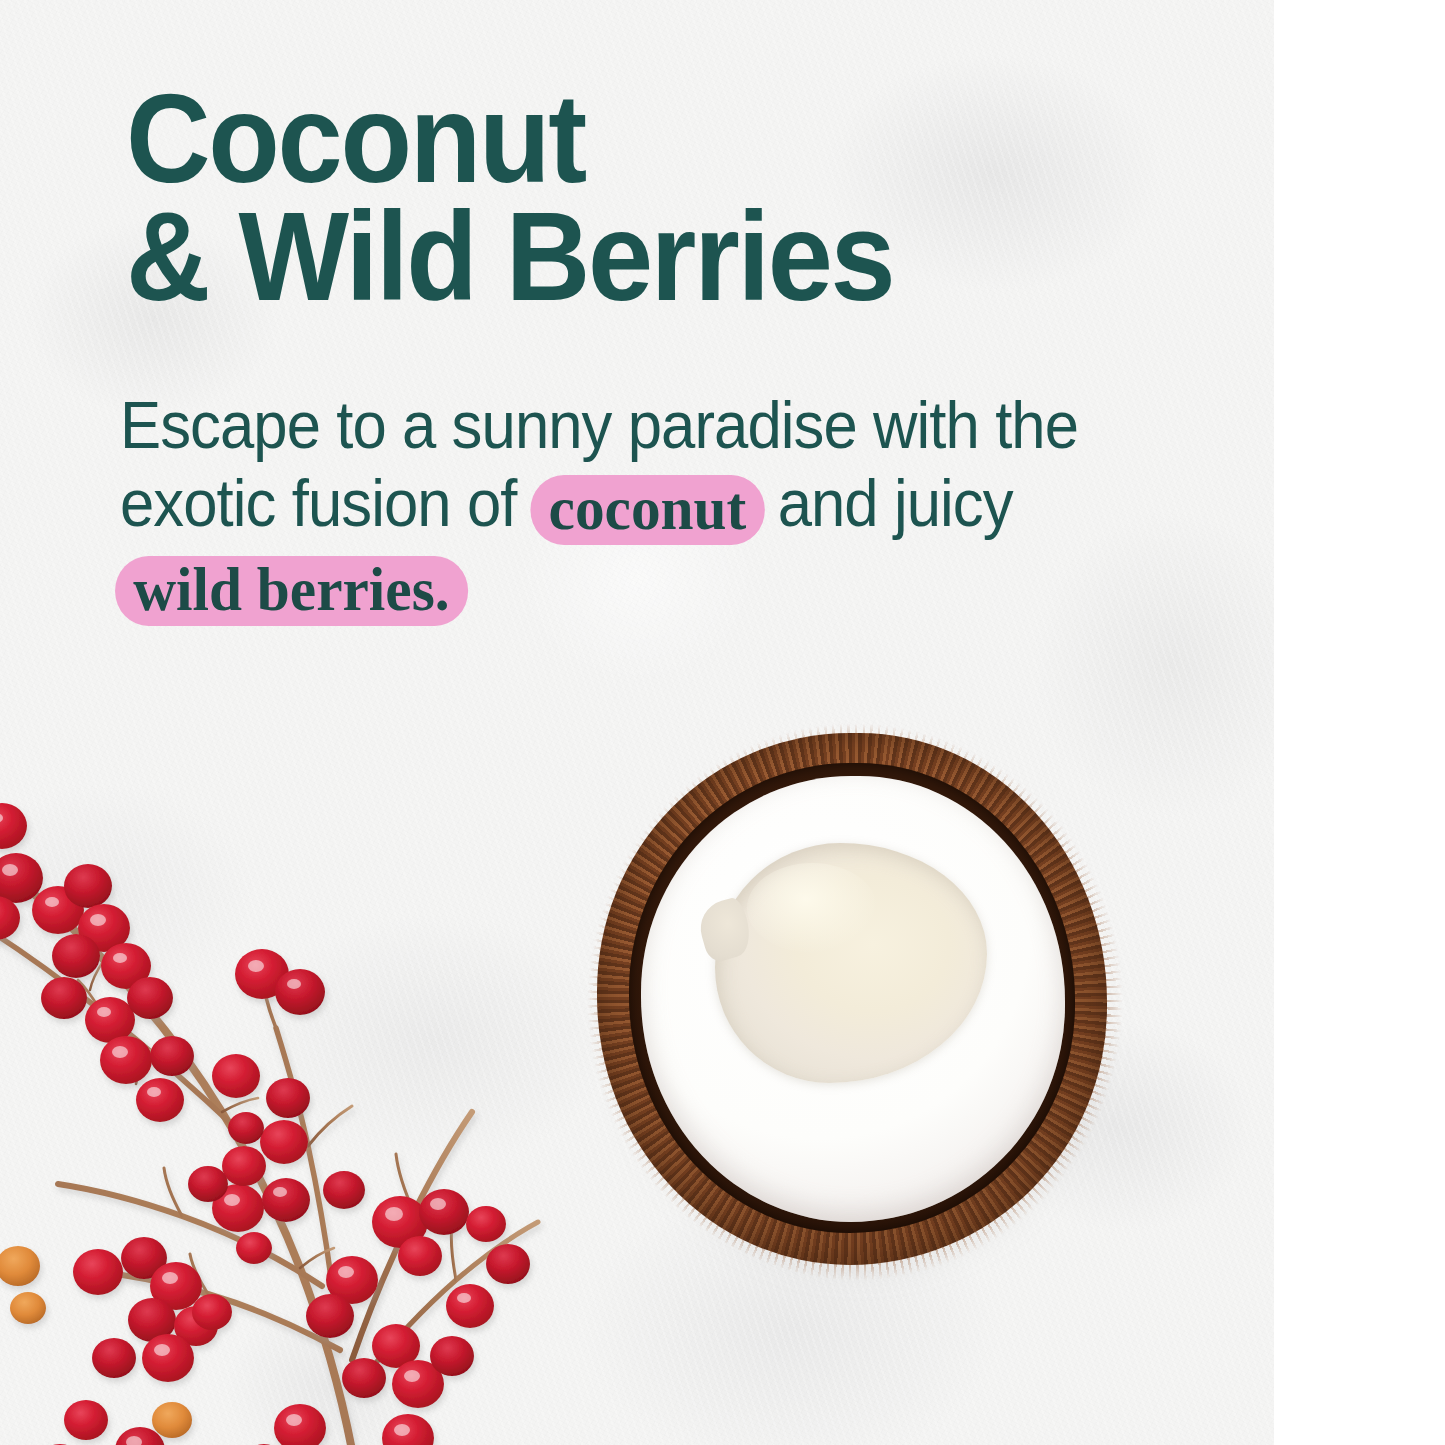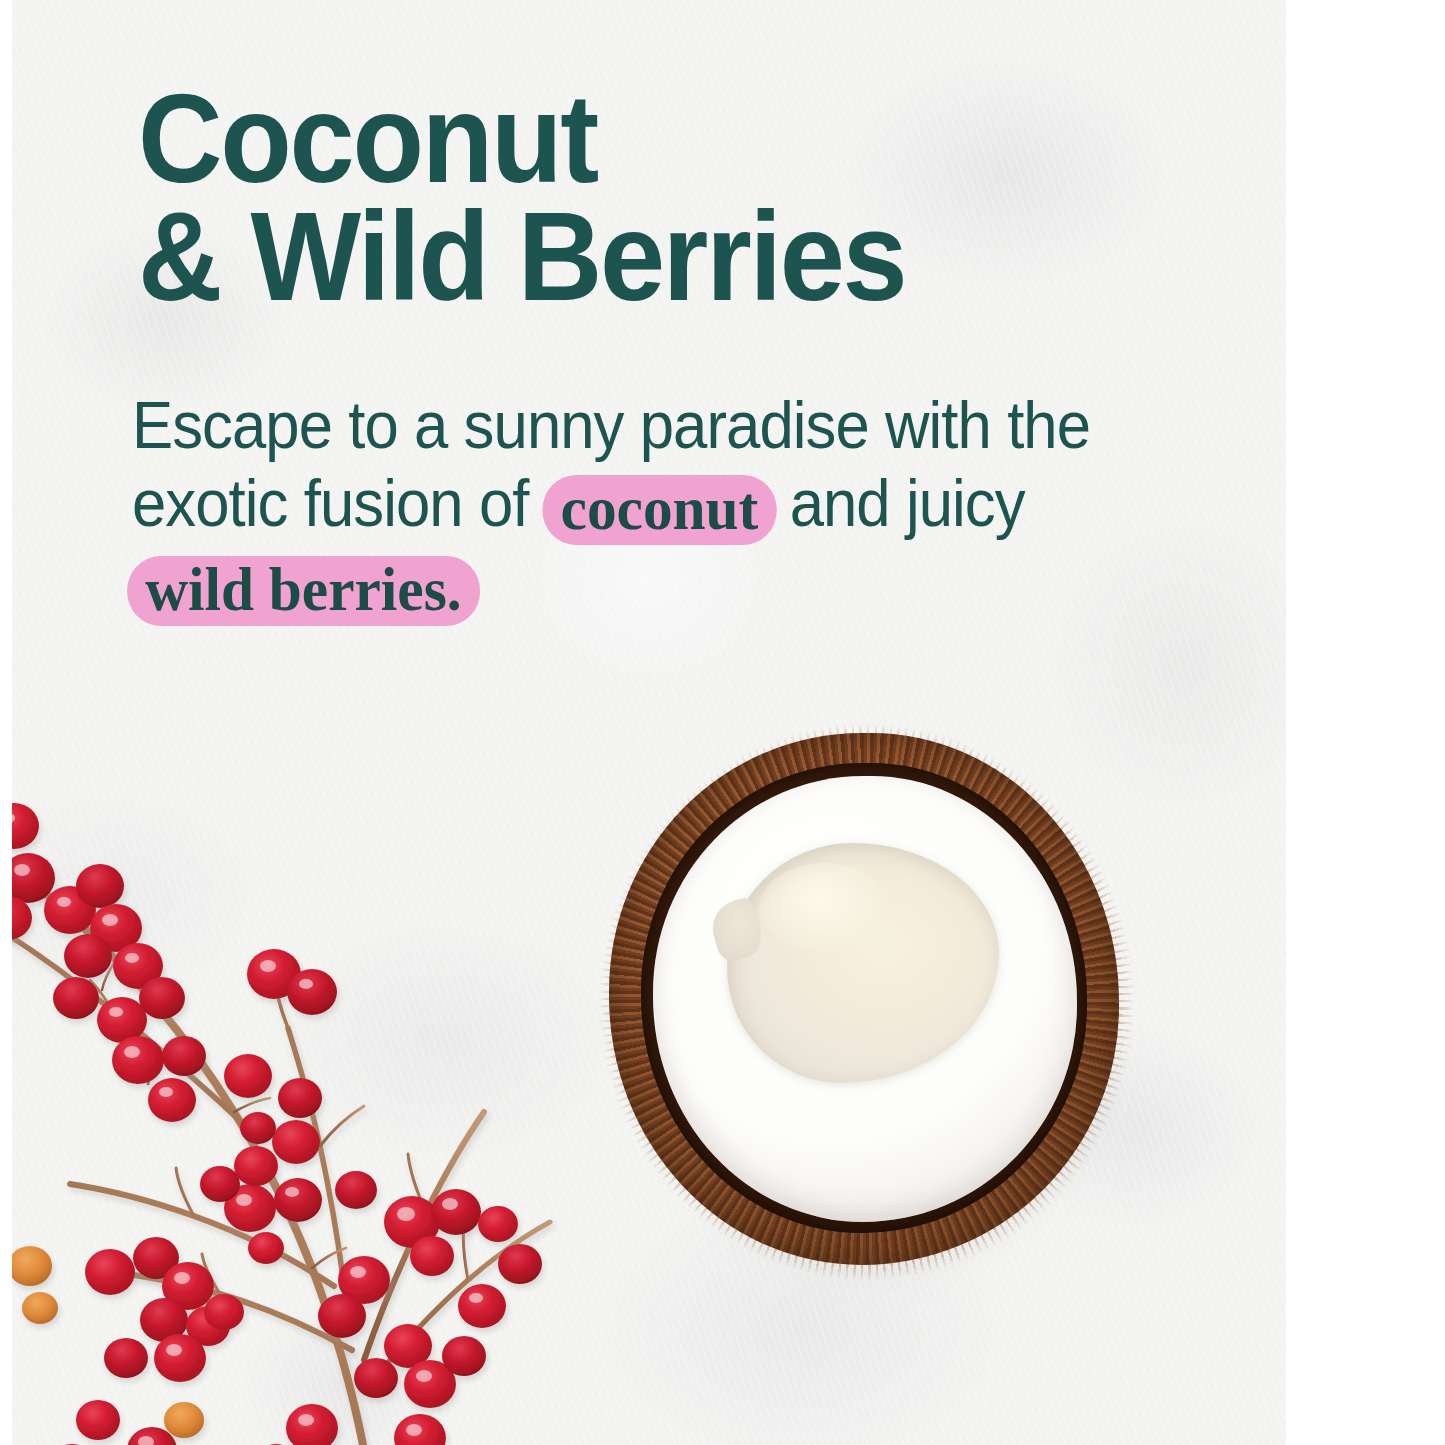--- a/index.html
+++ b/index.html
@@ -8,21 +8,20 @@
     padding: 0;
     background: #ffffff;
   }
   #canvas {
     position: relative;
     width: 1274px;
     height: 1445px;
     overflow: hidden;
     background-color: #f3f3f2;
     font-family: "Liberation Sans", sans-serif;
-    margin-left: 12px;
   }
 
   
   .bg-base {
     position: absolute;
     inset: 0;
     background-color: #f4f4f3;
   }
   .bg-mottle {
     position: absolute;

